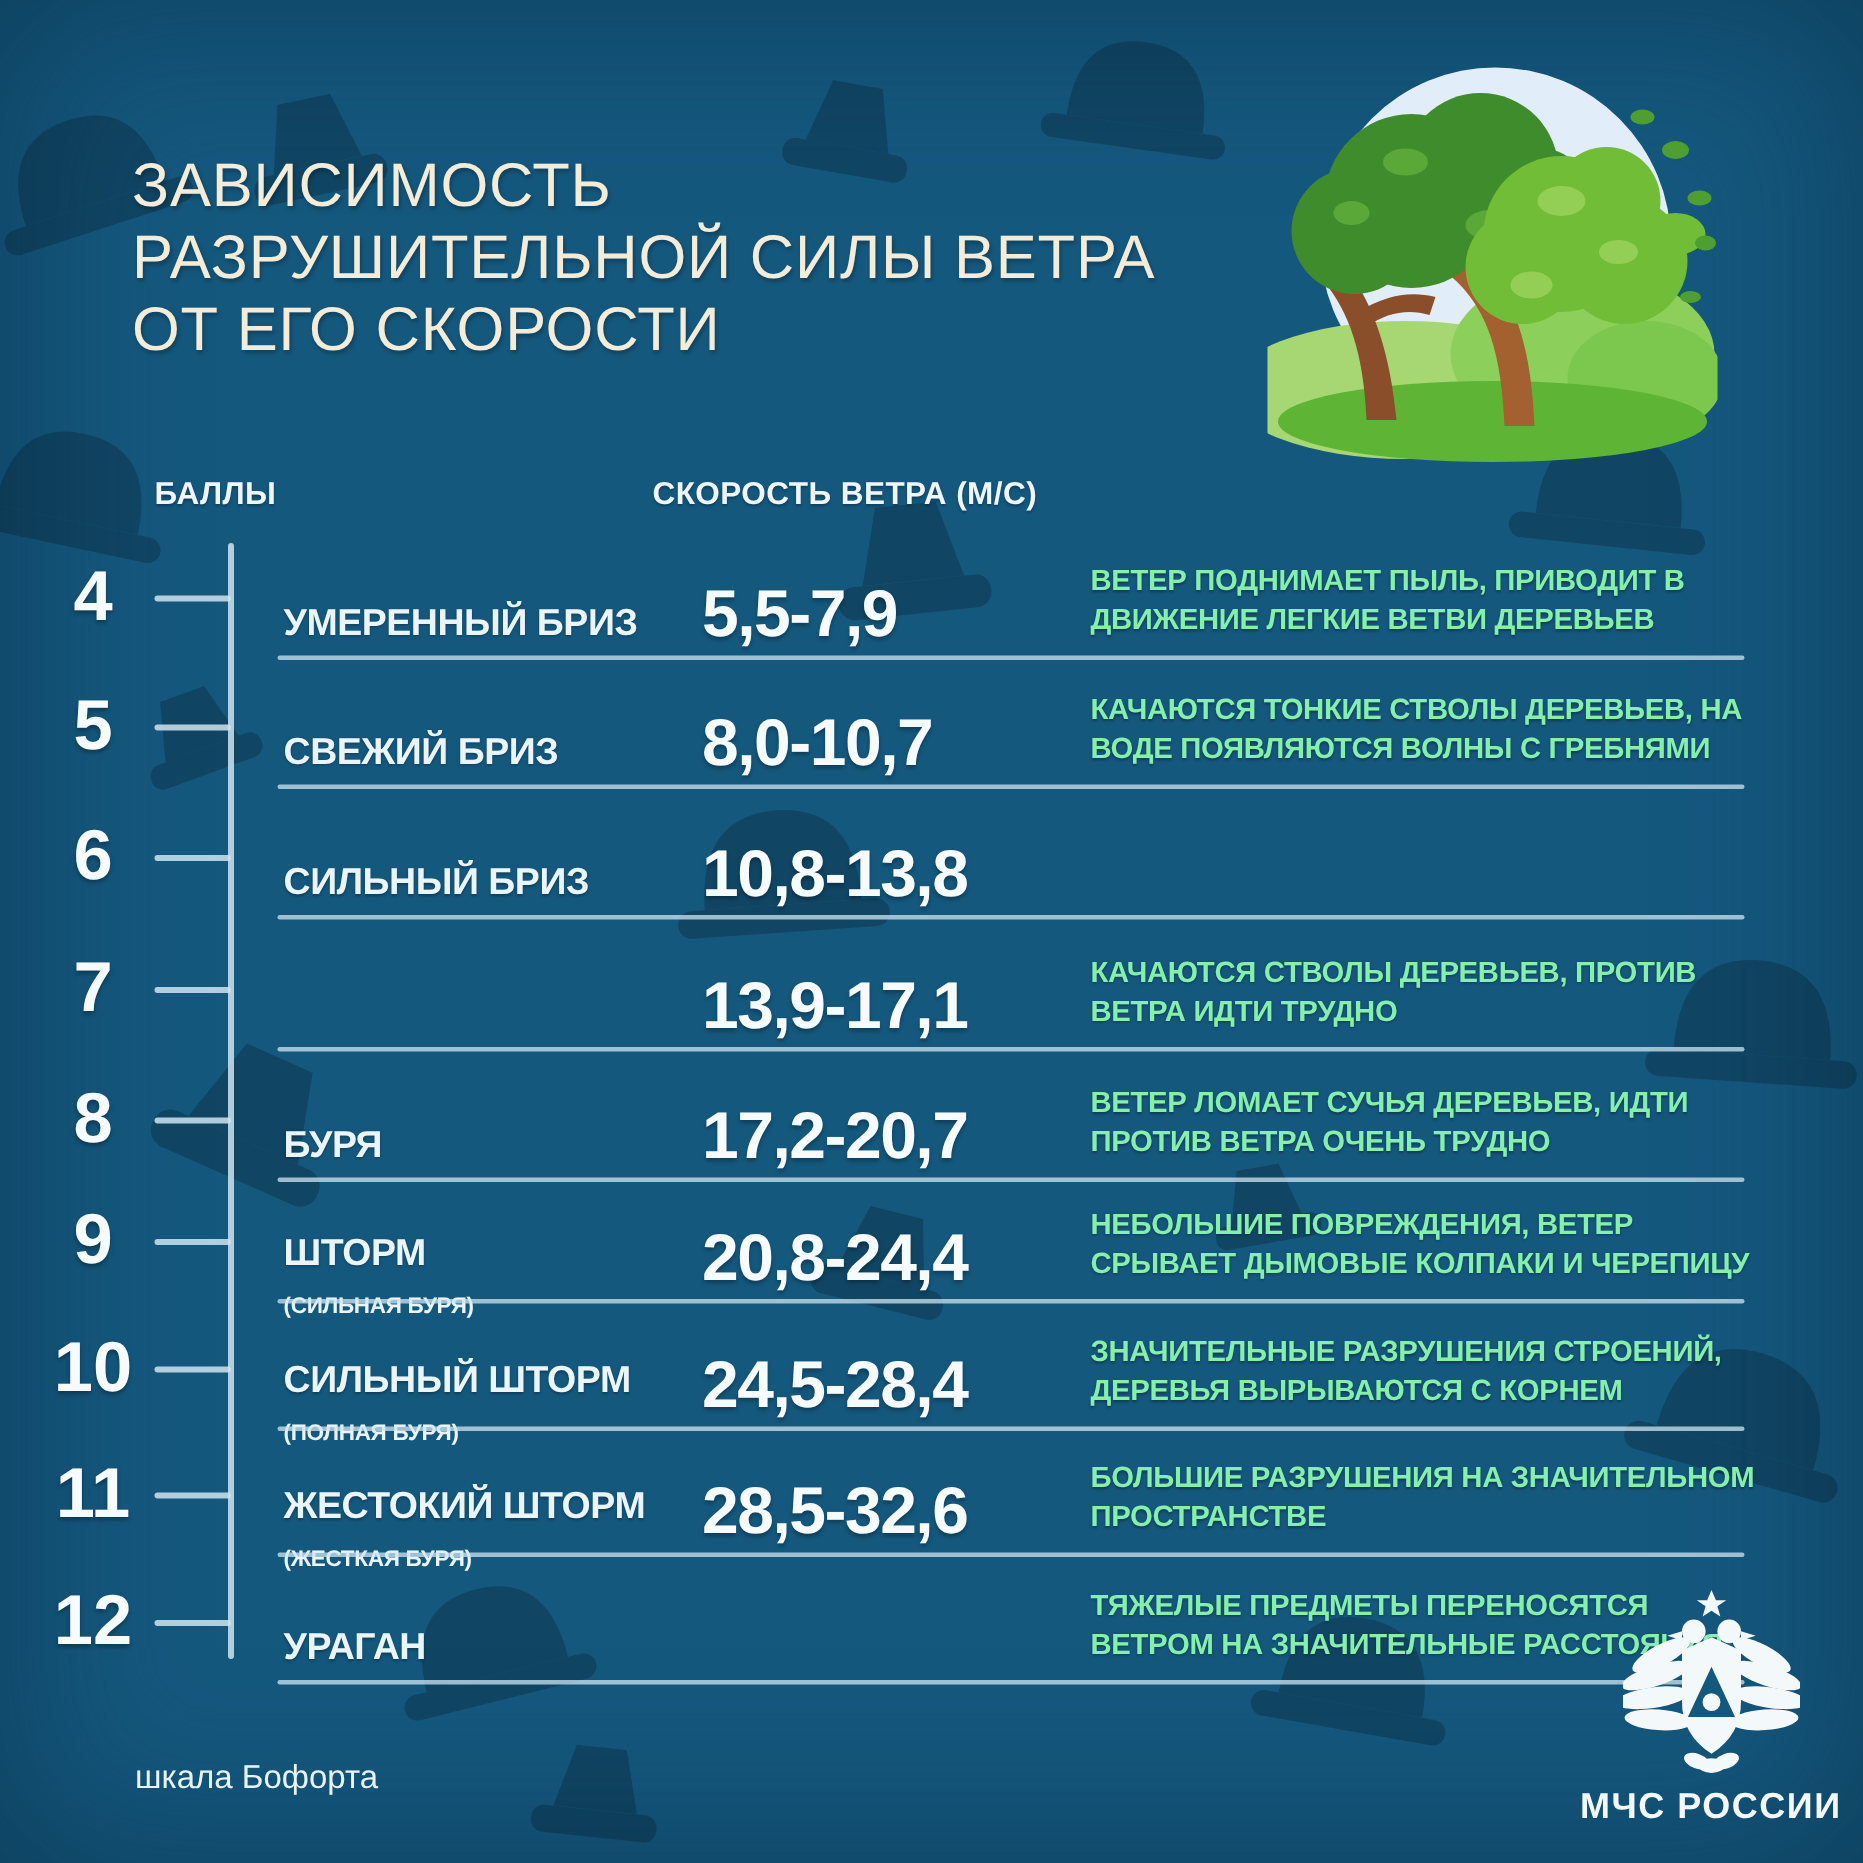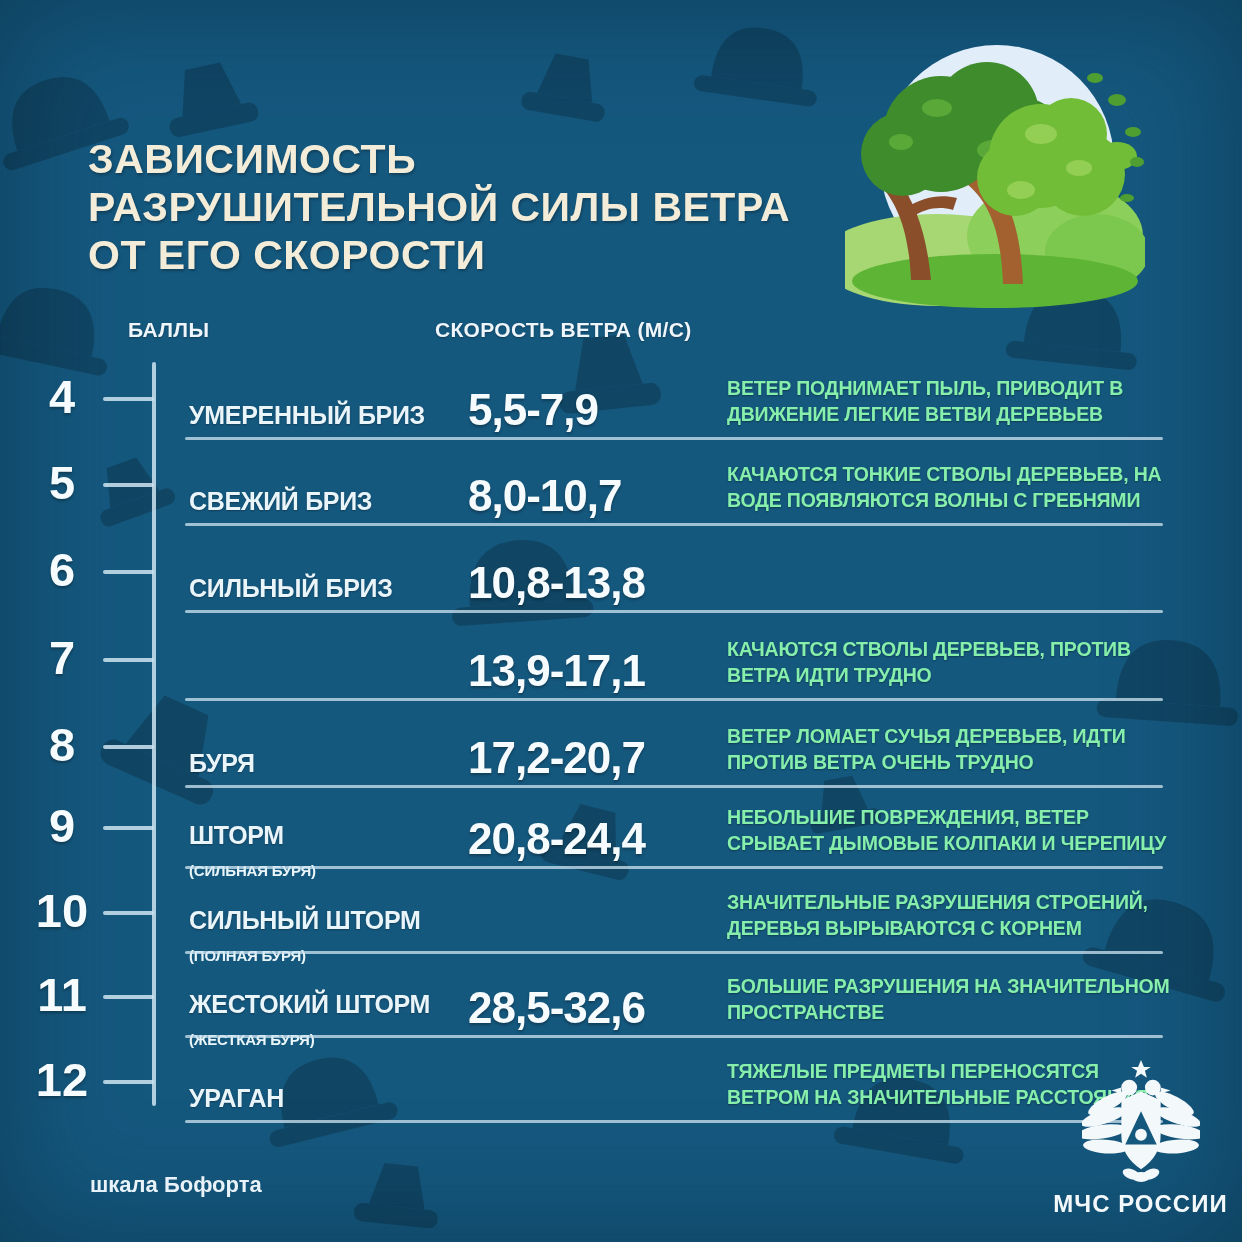--- a/index.html
+++ b/index.html
@@ -9,28 +9,28 @@
     background:#15587e;
     position:relative;overflow:hidden;
   }
   .stage{position:absolute;inset:0;width:1242px;height:1242px;
     background:#15587e;
     box-shadow:inset 0 0 120px rgba(6,40,62,.55);}
   
   .pat{position:absolute;opacity:.20;pointer-events:none;}
   
   .title{position:absolute;left:88px;top:99px;color:#f2ecd8;
-    font-size:41px;line-height:48px;font-weight:700;letter-spacing:.5px;
-    text-shadow:1px 2px 3px rgba(0,0,0,.28);margin-top:36px;}
+    font-size:41px;line-height:48px;font-weight:400;letter-spacing:.5px;
+    text-shadow:1px 2px 3px rgba(0,0,0,.28);}
   
   .tree-wrap{position:absolute;left:845px;top:38px;width:300px;height:272px;}
   
   .col-head{position:absolute;color:#eef6fb;font-weight:800;font-size:21px;letter-spacing:.3px;
     text-shadow:0 1px 2px rgba(0,0,0,.3);}
-  #head-score{left:103px;top:318px;margin-left:25px;}
+  #head-score{left:103px;top:318px;}
   #head-speed{left:435px;top:318px;}
   
   .axis{position:absolute;left:152px;top:362px;width:4px;height:744px;
     background:rgba(206,228,240,.85);border-radius:2px;}
   
   .row{position:absolute;left:0;width:1242px;height:86px;}
   .score{position:absolute;left:20px;top:11px;width:84px;text-align:center;
     color:#f6fbfd;font-size:47px;font-weight:800;line-height:60px;
     text-shadow:0 2px 3px rgba(0,0,0,.3);}
   .tick{position:absolute;left:103px;top:41px;width:51px;height:4px;
@@ -45,21 +45,21 @@
     font-size:44px;font-weight:800;letter-spacing:-1px;line-height:50px;white-space:nowrap;
     text-shadow:0 2px 3px rgba(0,0,0,.3);}
   .speed .suffix{font-size:27px;letter-spacing:0;margin-left:12px;}
   .speed .suffix:empty{display:none;margin:0;}
   .desc{position:absolute;left:727px;top:50%;width:452px;transform:translateY(-47%);
     color:#86efac;font-size:19.5px;font-weight:800;line-height:26px;letter-spacing:-.2px;
     text-shadow:0 1px 2px rgba(0,0,0,.35);}
   .sep{position:absolute;left:185px;top:81px;width:978px;height:3px;
     background:rgba(206,228,240,.75);border-radius:2px;}
   
-  .scale-note{position:absolute;left:90px;top:1172px;color:#e8f2f8;font-size:22px;font-weight:700;}
+  .scale-note{position:absolute;left:90px;top:1172px;color:#e8f2f8;font-size:22px;font-weight:400;}
   .agency{position:absolute;left:1048px;top:1058px;width:185px;text-align:center;z-index:5;}
   .agency-name{color:#f3f8fb;font-size:24px;font-weight:800;letter-spacing:1px;margin-top:4px;
     white-space:nowrap;}
 </style>
 </head>
 <body>
 
 <div class="stage">
 
   <svg width="0" height="0" style="position:absolute">
@@ -249,20 +249,21 @@
     <div class="sep"></div>
   </div>
 
   <div class="row has-sub" style="top:870px">
     <div class="score">10</div>
     <div class="tick"></div>
     <div class="name-wrap">
         <div class="wind-name">СИЛЬНЫЙ ШТОРМ</div>
         <div class="wind-sub">(ПОЛНАЯ БУРЯ)</div>
       </div>
+    <div class="speed"><span>24,5-28,4</span></div>
     <div class="desc">ЗНАЧИТЕЛЬНЫЕ РАЗРУШЕНИЯ СТРОЕНИЙ, ДЕРЕВЬЯ ВЫРЫВАЮТСЯ С КОРНЕМ</div>
     <div class="sep"></div>
   </div>
 
   <div class="row has-sub" style="top:954px">
     <div class="score">11</div>
     <div class="tick"></div>
     <div class="name-wrap">
         <div class="wind-name">ЖЕСТОКИЙ ШТОРМ</div>
         <div class="wind-sub">(ЖЕСТКАЯ БУРЯ)</div>

